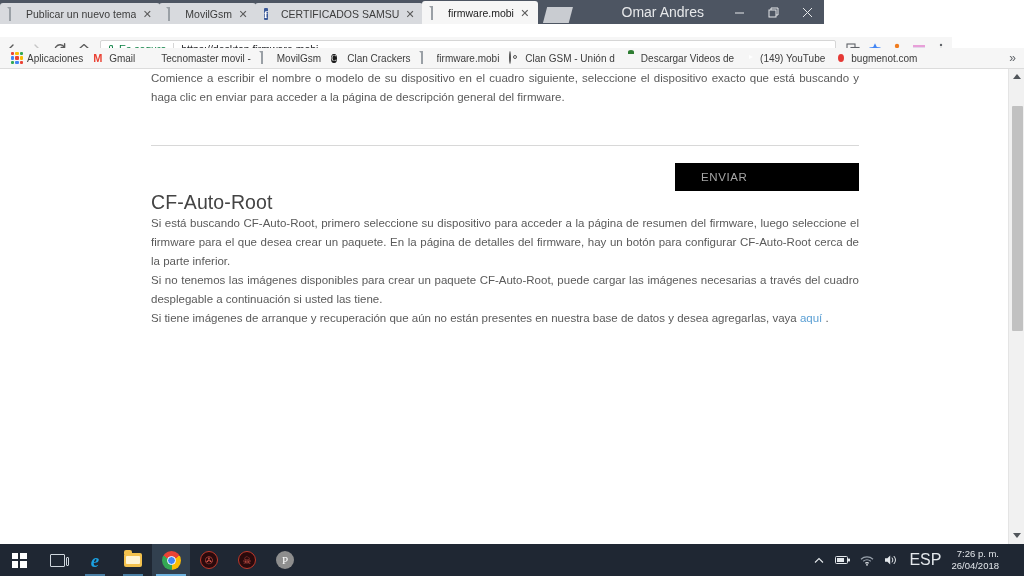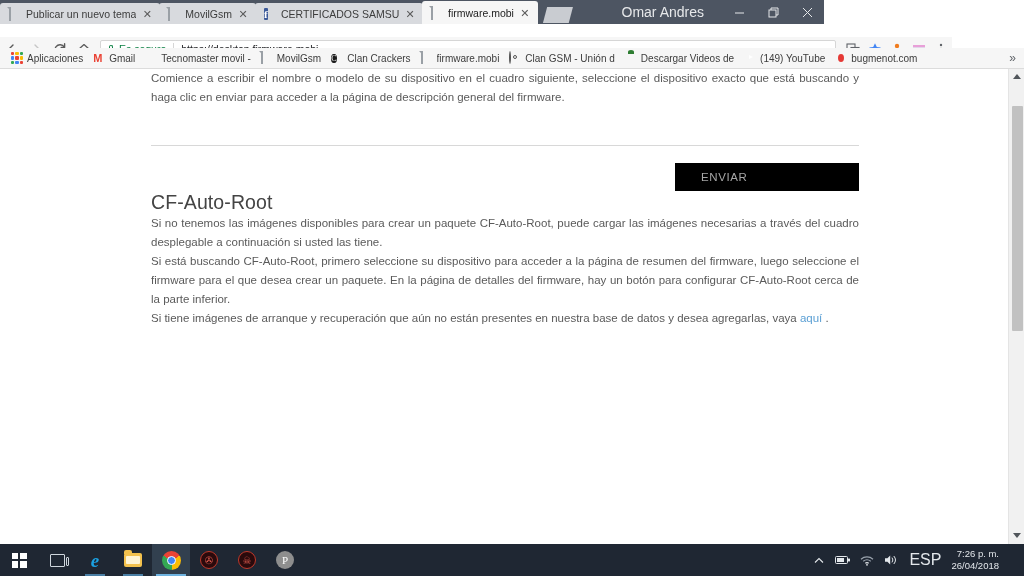--- a/index.html
+++ b/index.html
@@ -399,22 +399,22 @@
 
       <div class="field-wrap">
         <div class="field-line"></div>
       </div>
 
       <div class="btn-row">
         <div class="btn-enviar">ENVIAR</div>
       </div>
 
       <h2 class="section cf-head">CF-Auto-Root</h2>
+      <p class="body cf-p1">Si está buscando CF-Auto-Root, primero seleccione su dispositivo para acceder a la página de resumen del firmware, luego seleccione el firmware para el que desea crear un paquete. En la página de detalles del firmware, hay un botón para configurar CF-Auto-Root cerca de la parte inferior.</p>
       <p class="body cf-p2">Si no tenemos las imágenes disponibles para crear un paquete CF-Auto-Root, puede cargar las imágenes necesarias a través del cuadro desplegable a continuación si usted las tiene.</p>
-      <p class="body cf-p1">Si está buscando CF-Auto-Root, primero seleccione su dispositivo para acceder a la página de resumen del firmware, luego seleccione el firmware para el que desea crear un paquete. En la página de detalles del firmware, hay un botón para configurar CF-Auto-Root cerca de la parte inferior.</p>
 
       <p class="body dropbox-p"><span>Si tiene imágenes de arranque y recuperación que aún no están presentes en nuestra base de datos y desea agregarlas, vaya </span><a class="inline-link" href="#">aquí</a><span> .</span></p>
 
     </div>
   </div>
 
   <div class="scrollbar">
     <div class="sb-arrow">
       <svg width="8" height="6" viewBox="0 0 8 6">
           <polygon points="4,0 8,5 0,5" fill="#50555a"></polygon>

